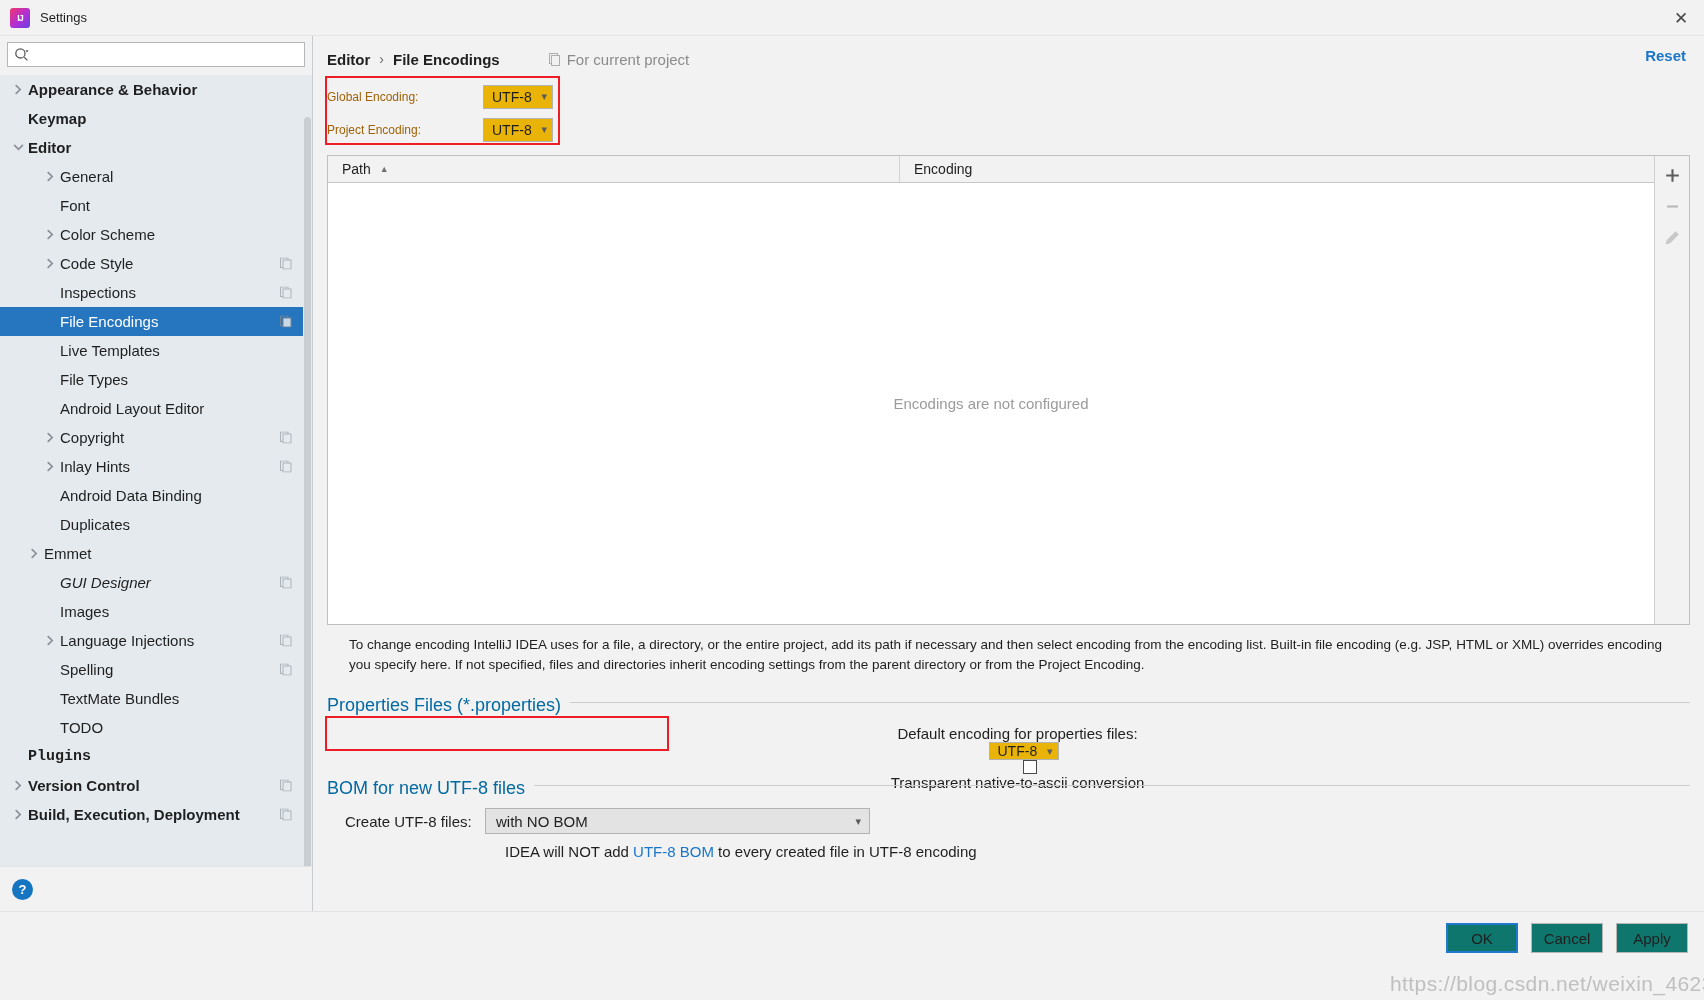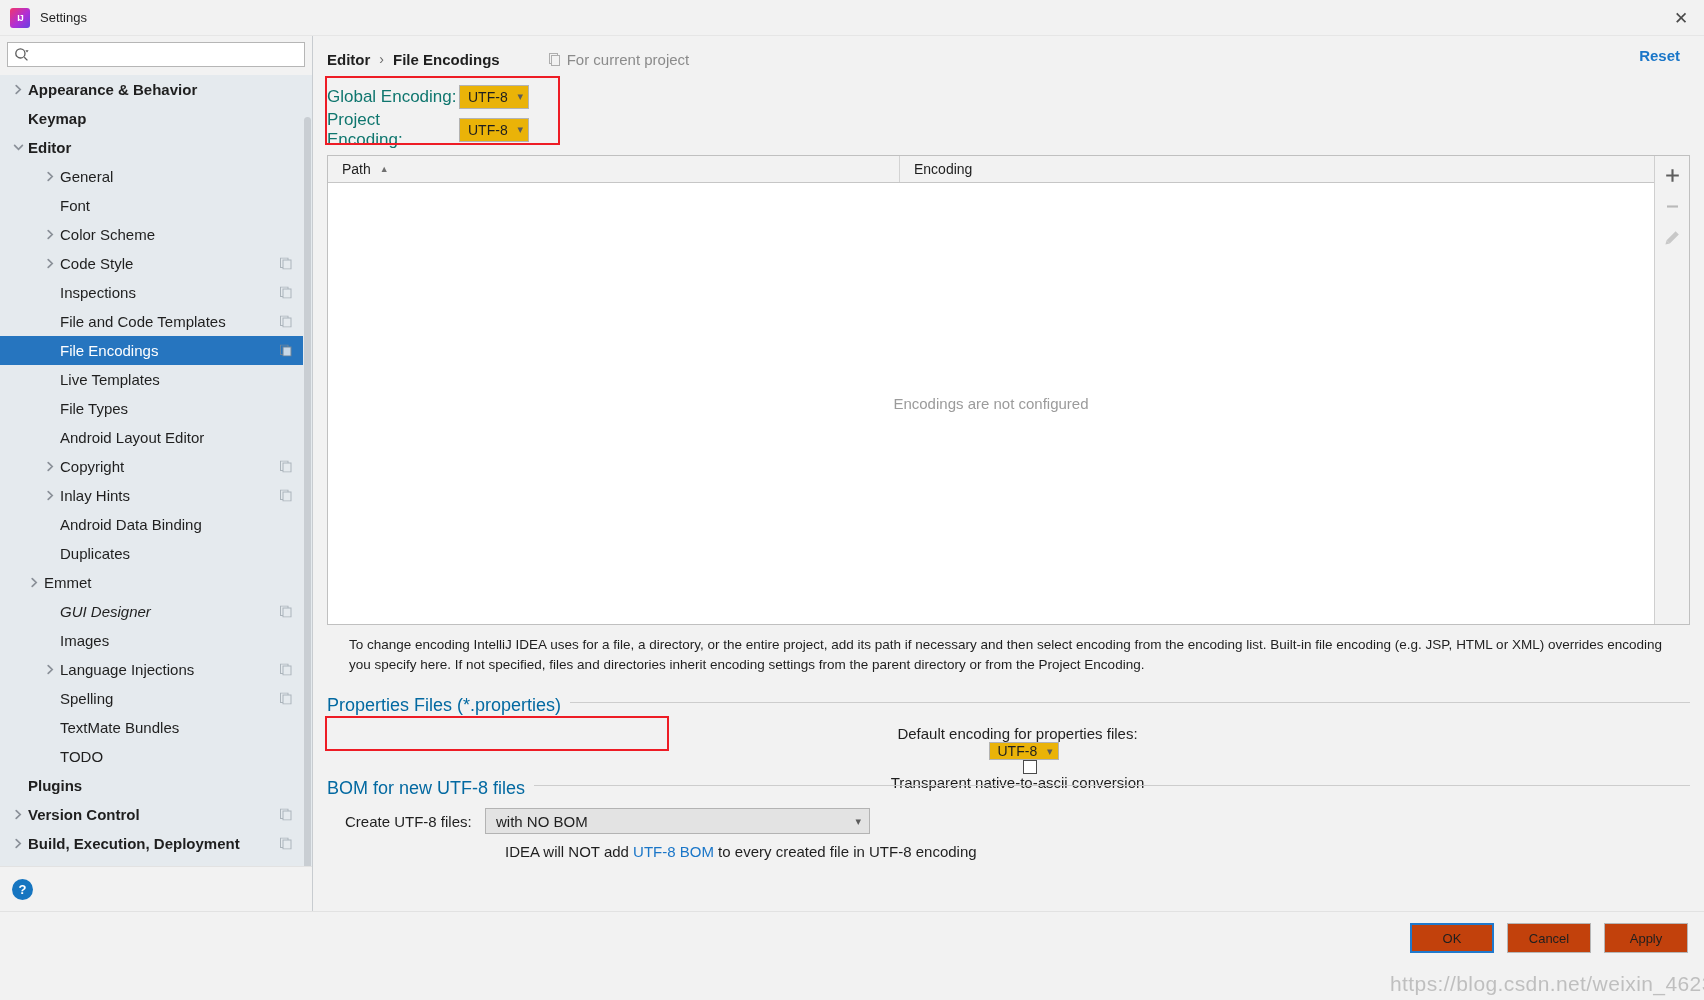--- a/index.html
+++ b/index.html
@@ -115,31 +115,31 @@
     position:relative;
   }
   .crumb{ font-weight:bold; font-size:15px; color:#1f1f1f; }
   .crumb-sep{ color:#6b6b6b; margin:0 9px; font-size:14px; }
   #for-project{
     margin-left:48px; display:flex; align-items:center;
     color:#8b8b8b; font-size:15px;
   }
   #for-project .pbadge{ margin-right:6px; opacity:.65; }
   #reset-link{
-    position:absolute; right:10px; top:11px;
+    position:absolute; right:4px; top:11px;
     color:#1a76c8; font-weight:bold; font-size:15px; cursor:pointer;
   }
 
   
   .redbox{ position:absolute; border:2px solid #ee1c25; pointer-events:none; }
 
   
   #enc-block{ margin-top:4px; }
   .enc-row{ display:flex; align-items:center; height:33px; }
-  .enc-label{ width:132px; font-size:17px; color:#0f766e; }
+  .enc-label{ width:156px; font-size:12px; color:#a16207; }
   .combo{
     height:24px; min-width:70px;
     background:#eab308; border:1px solid #b3b3b3;
     display:inline-flex; align-items:center; justify-content:space-between;
     padding:0 5px 0 8px; font-size:14px; color:#1f1f1f; cursor:pointer;
   }
   .combo .cv{ margin-right:7px; }
   .chev{ color:#5b5b5b; font-size:11px; line-height:1; }
 
   
@@ -208,22 +208,22 @@
   #bom-note{ margin-top:9px; margin-left:160px; font-size:15px; }
   .link{ color:#1a76c8; }
 
   
   #bottombar{
     height:53px; background:#f2f2f2; border-top:1px solid #e2e2e2;
     display:flex; align-items:center; justify-content:flex-end;
     padding-right:16px; gap:13px; position:relative;
   }
   .dlgbtn{
-    width:84px;height:30px; background:#c2410c; border:1px solid #b6b6b6;
-    font-size:13px; color:#1f1f1f; cursor:pointer;
+    width:72px;height:30px; background:#0f766e; border:1px solid #b6b6b6;
+    font-size:15px; color:#1f1f1f; cursor:pointer;
     display:flex;align-items:center;justify-content:center;
     font-family:"Liberation Sans", sans-serif;
   }
   .dlgbtn.default{ border:2px solid #2079cd; }
 
   #watermark{
     position:absolute; left:1390px; top:972px;
     font-size:21px; color:rgba(150,150,150,.55);
     letter-spacing:.4px; white-space:nowrap; pointer-events:none;
     font-family:"Liberation Sans", sans-serif;
@@ -308,28 +308,20 @@
               </svg></span>
           </div>
           <div class="tree-item" style="padding-left: 40px;">
             <span class="arrow"></span>
             <span class="tree-label">Inspections</span>
             <span class="copy-badge"><svg width="12" height="12" viewBox="0 0 12 12">
                 <rect x="0.5" y="0.5" width="7.5" height="9.5" fill="none" stroke="#7d8893"></rect>
                 <rect x="3" y="2.5" width="8" height="9" fill="#e5eaee" stroke="#7d8893"></rect>
               </svg></span>
           </div>
-          <div class="tree-item" style="padding-left: 40px;">
-            <span class="arrow"></span>
-            <span class="tree-label">File and Code Templates</span>
-            <span class="copy-badge"><svg width="12" height="12" viewBox="0 0 12 12">
-                <rect x="0.5" y="0.5" width="7.5" height="9.5" fill="none" stroke="#7d8893"></rect>
-                <rect x="3" y="2.5" width="8" height="9" fill="#e5eaee" stroke="#7d8893"></rect>
-              </svg></span>
-          </div>
           <div class="tree-item selected" style="padding-left: 40px;">
             <span class="arrow"></span>
             <span class="tree-label">File Encodings</span>
             <span class="copy-badge"><svg width="12" height="12" viewBox="0 0 12 12">
                 <rect x="0.5" y="0.5" width="7.5" height="9.5" fill="none" stroke="#7d8893"></rect>
                 <rect x="3" y="2.5" width="8" height="9" fill="#e5eaee" stroke="#7d8893"></rect>
               </svg></span>
           </div>
           <div class="tree-item" style="padding-left: 40px;">
             <span class="arrow"></span>
@@ -416,21 +408,21 @@
               </svg></span>
           </div>
           <div class="tree-item" style="padding-left: 40px;">
             <span class="arrow"></span>
             <span class="tree-label">TextMate Bundles</span>
           </div>
           <div class="tree-item" style="padding-left: 40px;">
             <span class="arrow"></span>
             <span class="tree-label">TODO</span>
           </div>
-          <div class="tree-item" style="padding-left: 8px;">
+          <div class="tree-item" style="padding-left: 8px; font-family: Liberation Mono, monospace;">
             <span class="arrow"></span>
             <span class="tree-label bold">Plugins</span>
           </div>
           <div class="tree-item" style="padding-left: 8px;">
             <span class="arrow">
               <svg width="11" height="11" viewBox="0 0 11 11">
                 <path d="M3.2 1.6 L7.2 5.5 L3.2 9.4" fill="none" stroke="#8a9098" stroke-width="1.7" stroke-linecap="round"></path>
               </svg>
             </span>
             <span class="tree-label bold">Version Control</span>

